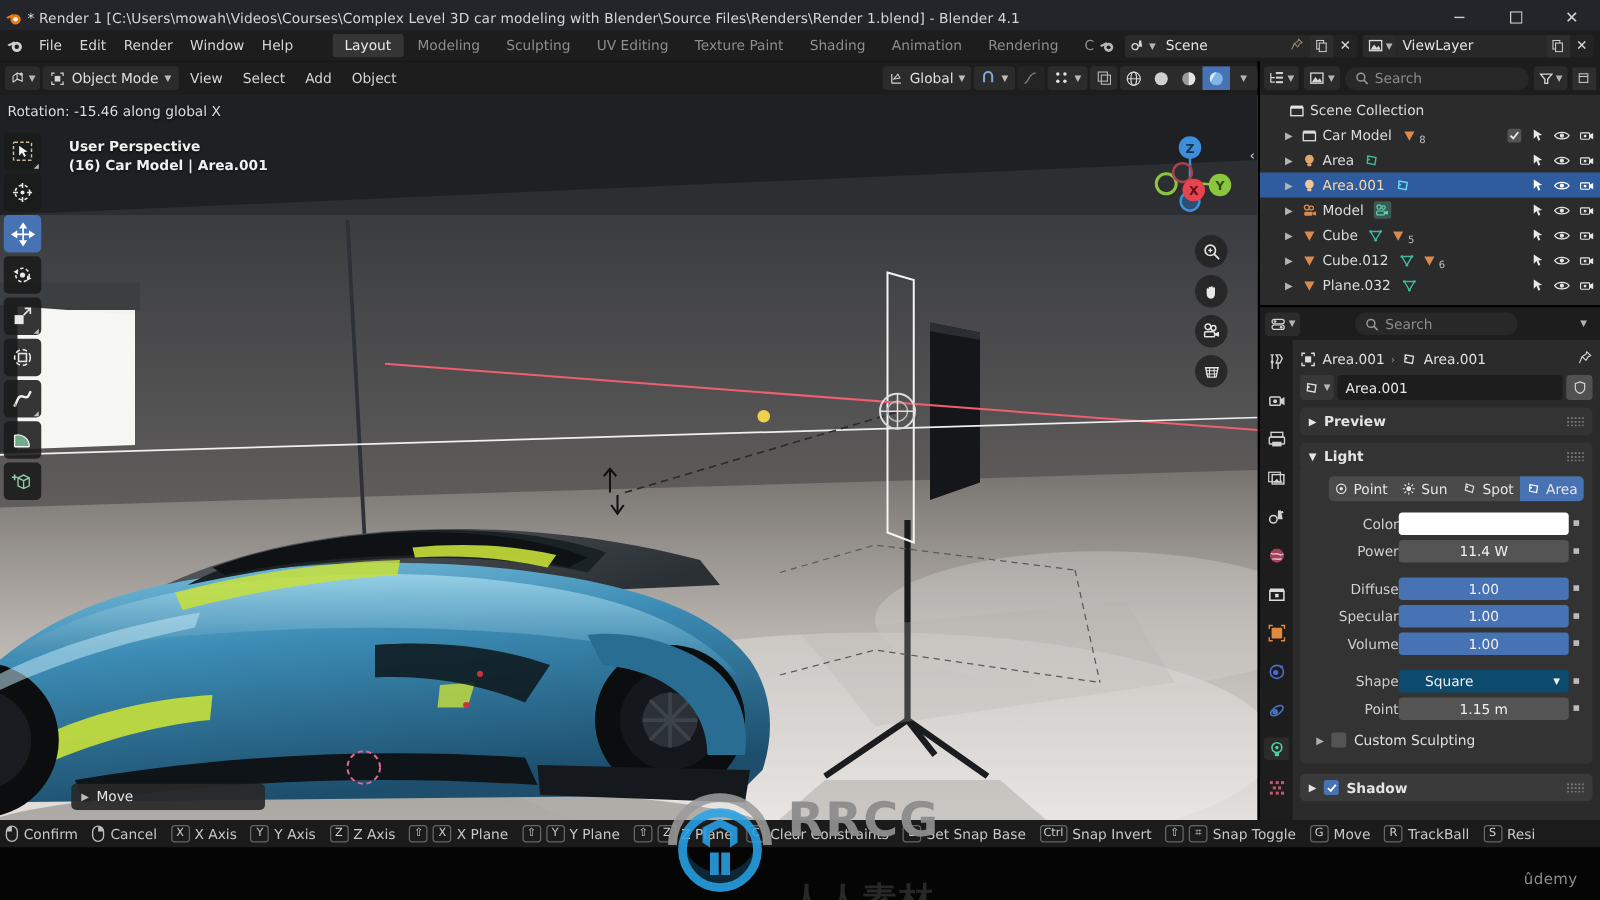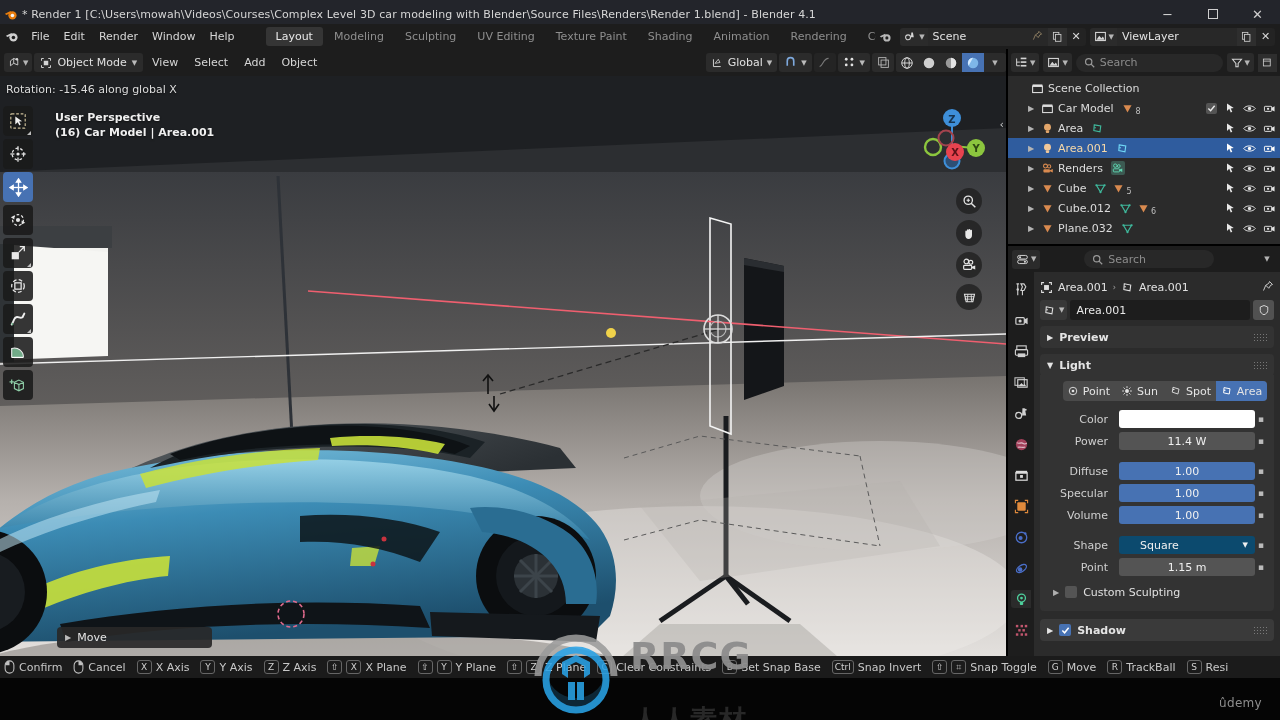--- a/index.html
+++ b/index.html
@@ -225,21 +225,21 @@
     display: flex; background: #4a4a4a; border-radius: 4px; overflow: hidden; height: 20px;
     margin-bottom: 8px;
     margin-left: 16px;
   }
   .lt-seg {
     flex: 1; display: flex; align-items: center; justify-content: center; gap: 4px;
     font-size: 11px; color: #e4e4e4;
   }
   .lt-seg.on { background: #4772b3; }
   .prow { display: flex; align-items: center; height: 20px; margin-bottom: 2px; }
-  .prow .plabel { width: 72px; text-align: right; padding-right: 11px; font-size: 11px; color: #cfcfcf; }
+  .prow .plabel { width: 72px; text-align: right; padding-right: 0; font-size: 11px; color: #cfcfcf; }
   .prow .pfield {
     flex: 1; height: 18px; border-radius: 3px; display: flex; align-items: center;
     justify-content: center; font-size: 11px; color: #f0f0f0;
   }
   .pfield.white { background: #fff; }
   .pfield.grey { background: #545454; }
   .pfield.blue { background: #4772b3; }
   .pfield.dark { background: #0c4a6e; justify-content: flex-start; padding: 0 21px; position: relative; }
   .pfield.dark .c { position: absolute; right: 7px; font-size: 7px; }
   .prow .dot { width: 12px; text-align: center; font-size: 9px; color: #bbb; }
@@ -915,21 +915,21 @@
       <div class="orow" style="padding-left:16px">
         <div class="disclose">▶</div>
         <div class="oicon">
           <svg width="13" height="13" viewBox="0 0 16 16">
               <circle cx="5.5" cy="5" r="2.4" fill="none" stroke="#d98a4f" stroke-width="1.3"></circle>
               <circle cx="10" cy="5.5" r="2" fill="none" stroke="#d98a4f" stroke-width="1.3"></circle>
               <rect x="3" y="9" width="8" height="4" rx="1" fill="#d98a4f"></rect>
               <path d="M11 10 L14.5 8.5 L14.5 13 L11 11.5 Z" fill="#d98a4f"></path>
             </svg>
         </div>
-        <div class="oname">Renders</div>
+        <div class="oname">Model</div>
         <div class="obadge">
           <svg width="14" height="14" viewBox="0 0 18 16" style="background:#3c5a52;border-radius:2px">
               <circle cx="5.5" cy="5" r="2.2" fill="none" stroke="#5fd6b0" stroke-width="1.2"></circle>
               <circle cx="10" cy="5.5" r="1.8" fill="none" stroke="#5fd6b0" stroke-width="1.2"></circle>
               <rect x="3" y="9" width="8" height="4" rx="1" fill="none" stroke="#5fd6b0" stroke-width="1.2"></rect>
               <path d="M11 10 L14.5 8.5 L14.5 13 L11 11.5 Z" fill="#5fd6b0"></path>
             </svg>
         </div>
         <div class="ocontrols">
           <svg width="12" height="12" viewBox="0 0 16 16">

